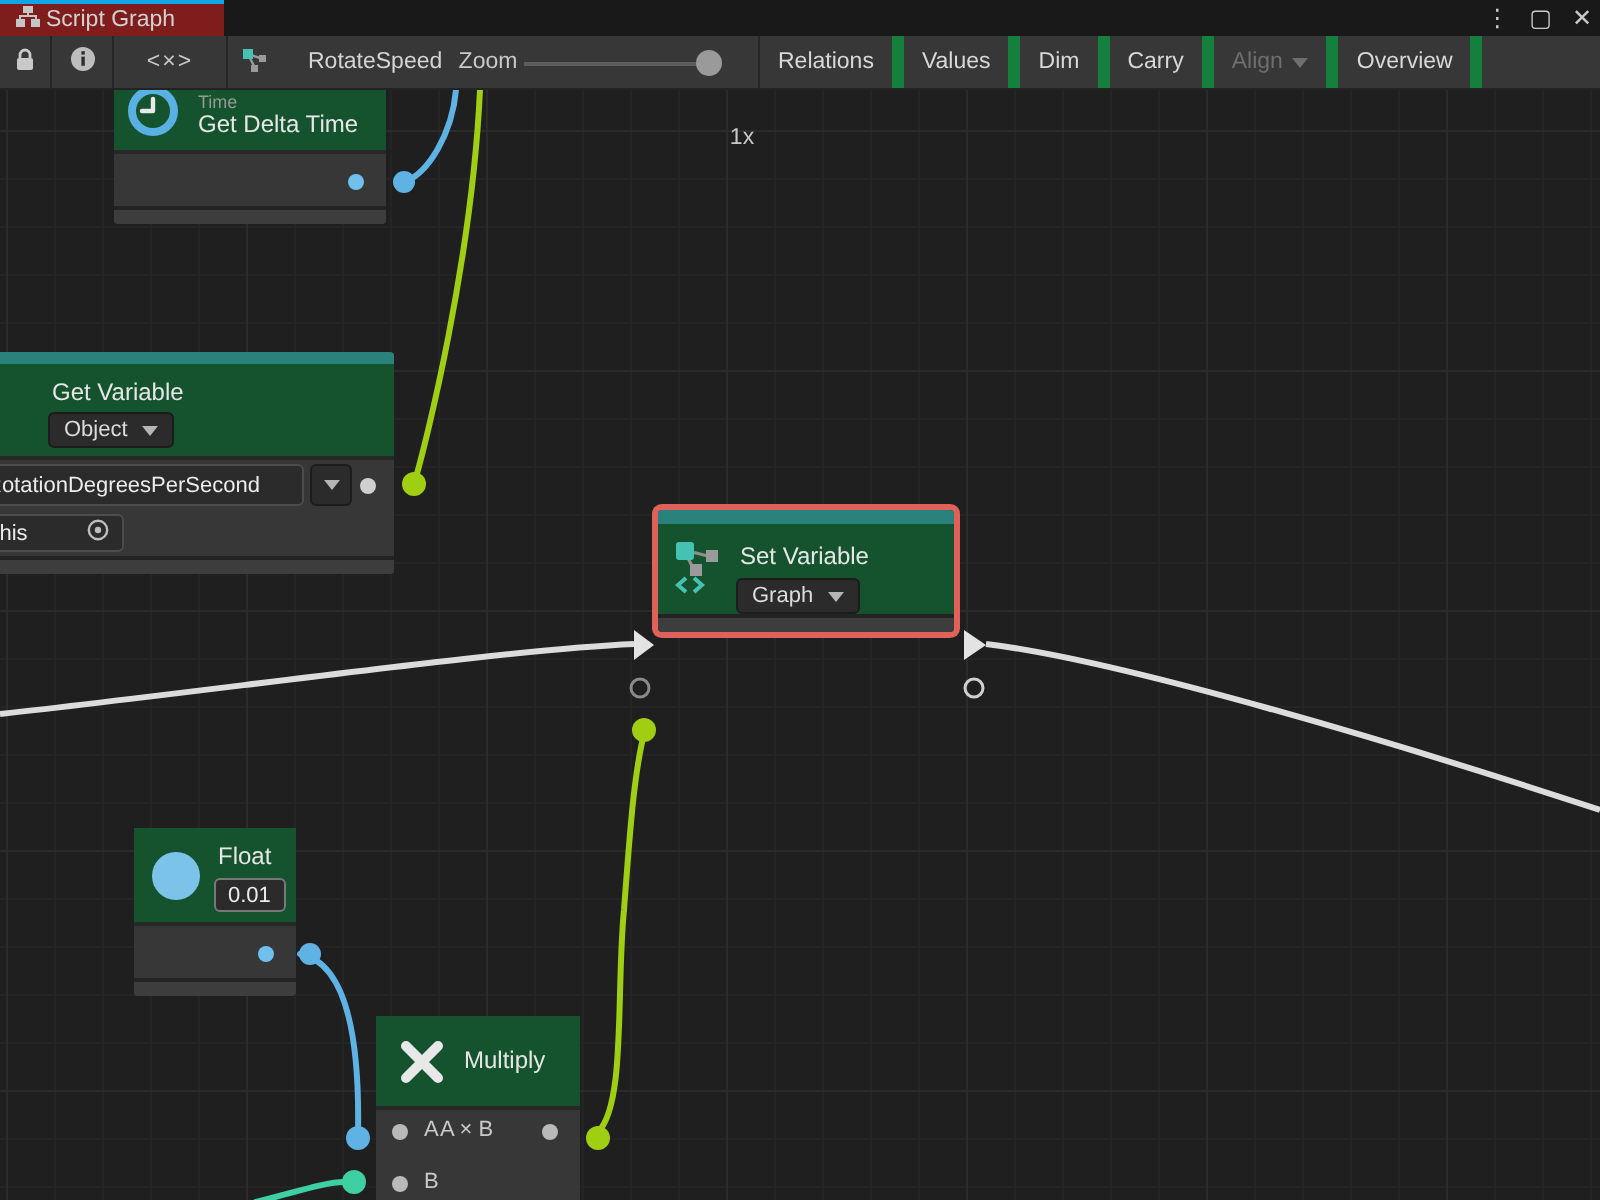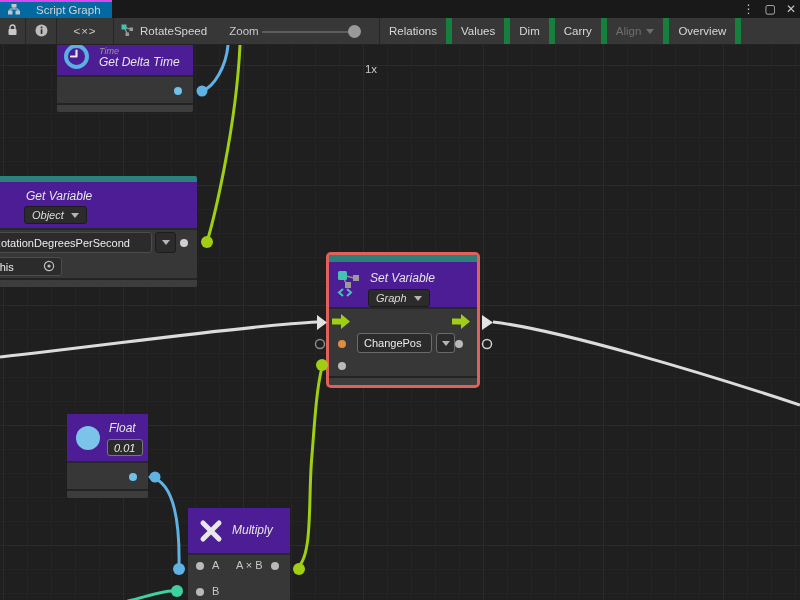--- a/index.html
+++ b/index.html
@@ -2,22 +2,22 @@
 <html><head>
 <meta charset="utf-8">
 <style>
   * { margin:0; padding:0; box-sizing:border-box; }
   html,body { width:800px; height:600px; overflow:hidden; background:#1f1f1f;
     font-family:"Liberation Sans", sans-serif; }
   .window { position:relative; width:800px; height:600px; background:#1f1f1f; }
 
   
   .tabbar { position:absolute; left:0; top:0; width:800px; height:18px; background:#191919; z-index:30; }
-  .tab { position:absolute; left:0; top:0; height:18px; width:112px; background:#0369a1;
-    border-top:2px solid #d946ef; display:flex; align-items:center; gap:16px; padding:0 8px;
+  .tab { position:absolute; left:0; top:0; height:18px; width:112px; background:#7f1d1d;
+    border-top:2px solid #0ea5e9; display:flex; align-items:center; gap:3px; padding:0 8px;
     color:#d2d2d2; font-size:11.5px; }
   .win-controls { position:absolute; right:4px; top:0; height:18px; display:flex; align-items:center;
     gap:10px; color:#c8c8c8; font-size:12px; }
   .win-controls span { cursor:default; line-height:18px; }
 
   
   .toolbar { position:absolute; left:0; top:18px; width:800px; height:27px; background:#373737;
     border-bottom:1px solid #232323; z-index:30; color:#d4d4d4; font-size:11.5px; }
   .tb { position:absolute; top:0; height:26px; display:flex; align-items:center; justify-content:center; }
   .tb-btn { border-right:1px solid #262626; cursor:default; }
@@ -42,21 +42,21 @@
       linear-gradient(to bottom, #242424 1px, transparent 1px);
     background-size:120px 120px, 120px 120px, 24px 24px, 24px 24px;
     background-position:3px 0, 0 20px, 3px 0, 0 20px; }
   svg.layer { position:absolute; left:0; top:0; width:800px; height:555px; pointer-events:none; }
   .wires { z-index:1; } .over { z-index:6; }
 
   
   .node { position:absolute; background:#383838; border-radius:2px; z-index:3; }
   .node.selected { box-shadow:0 0 0 3px #e0615a; }
   .strip { height:6px; background:#2a827c; border-radius:2px 2px 0 0; }
-  .nhead { background:#4c1d95; position:relative;font-style:italic; }
+  .nhead { background:#14532d; position:relative; }
   .nbody { background:#373737; border-top:2px solid #282828; position:relative; }
   .nfoot { height:9px; background:#3d3d3d; border-top:2px solid #232323; border-radius:0 0 2px 2px; }
   .ntitle { color:#e6e6e6; font-size:12px; }
   .ncat { color:#979797; font-size:9px; }
   .plabel { color:#c9c9c9; font-size:11px; position:absolute; }
   .port { position:absolute; width:8px; height:8px; border-radius:50%; background:#b9b9b9; }
   .port.blue { background:#6fc0ed; } .port.orange { background:#e08b3f; }
   .dd { position:absolute; background:#2b2b2b; border:1px solid #1c1c1c; border-radius:3px;
     color:#dcdcdc; font-size:11px; display:flex; align-items:center; gap:7px; padding:0 7px; height:18px; }
   .fieldbox { position:absolute; background:#2b2b2b; border:1px solid #5f5f5f; border-radius:3px;
@@ -105,21 +105,21 @@
         <svg width="13" height="13" viewBox="0 0 13 13">
             <circle cx="6.5" cy="6.5" r="6" fill="#bdbdbd"></circle>
         <rect x="5.7" y="2.6" width="1.7" height="1.7" fill="#2e2e2e"></rect>
             <rect x="5.7" y="5.3" width="1.7" height="4.6" fill="#2e2e2e"></rect>
           </svg>
       </span>
     </div>
     <div class="tb tb-btn" style="left:57px;width:57px;color:#c9c9c9;letter-spacing:1px;">
       <span>&lt;×&gt;</span>
     </div>
-    <div class="tb" style="left:120px;width:95px;justify-content:flex-start;gap:6px;">
+    <div class="tb" style="left:120px;width:95px;justify-content:flex-start;gap:20px;">
       <span>
         <svg width="14" height="14" viewBox="0 0 14 14">
             <path d="M4 4l6 2M4 4l3 6" stroke="#9a9a9a" stroke-width="1.2"></path>
         <rect x="1.5" y="1.5" width="5" height="5" fill="#46c2b4"></rect>
             <rect x="9.5" y="4.5" width="3.5" height="3.5" fill="#9a9a9a"></rect>
         <rect x="5.5" y="9.5" width="3.5" height="3.5" fill="#9a9a9a"></rect>
           </svg>
       </span>
       <span>RotateSpeed</span>
     </div>
@@ -225,41 +225,20 @@
           <rect x="9" y="13" width="6" height="6" fill="#9a9a9a"></rect>
           <path d="M7 20l-4 3.5 4 3.5M11 20l4 3.5-4 3.5" fill="none" stroke="#46c2b4" stroke-width="2"></path>
             </svg>
         </span>
         <span class="ntitle" style="position:absolute;left:41px;top:9px;">Set Variable</span>
         <div class="dd" style="left:39px;top:27px;">
           <span>Graph</span>
             <span class="caret-down"></span>
         </div>
       </div>
-      <div class="nbody" style="height:69px;">
-        <span class="flow-arrow" style="left:3px;top:5px;">
-          <svg width="18" height="15" viewBox="0 0 18 15">
-              <path d="M0,4.5h9V0l9,7.5L9,15v-4.5H0z" fill="#9fce13"></path>
-            </svg>
-        </span>
-        <span class="flow-arrow" style="left:123px;top:5px;">
-          <svg width="18" height="15" viewBox="0 0 18 15">
-              <path d="M0,4.5h9V0l9,7.5L9,15v-4.5H0z" fill="#9fce13"></path>
-            </svg>
-        </span>
-        <span class="port orange" style="left:9px;top:31px;"></span>
-        <div class="fieldbox" style="left:28px;top:24px;width:75px;height:20px;border-color:#6a6a6a;">
-          <span>ChangePos</span>
-        </div>
-        <div class="sqbtn" style="left:107px;top:24px;width:19px;height:20px;border-color:#6a6a6a;">
-          <span class="caret-down"></span>
-        </div>
-        <span class="port" style="left:126px;top:31px;"></span>
-        <span class="port" style="left:9px;top:53px;"></span>
-      </div>
       <div class="nfoot"></div>
     </div>
 
     <div class="node" style="left:67px;top:369px;width:81px;">
       <div class="nhead" style="height:47px;">
         <span style="position:absolute;left:8px;top:11px;">
           <svg width="26" height="26" viewBox="0 0 26 26">
               <circle cx="13" cy="13" r="12" fill="#7cc3ea"></circle>
             </svg>
         </span>
@@ -279,21 +258,21 @@
         <span style="position:absolute;left:8px;top:8px;">
           <svg width="30" height="30" viewBox="0 0 30 30">
               <path d="M7 7l16 16M23 7L7 23" stroke="#e8e8e8" stroke-width="5" stroke-linecap="round"></path>
             </svg>
         </span>
         <span class="ntitle" style="position:absolute;left:44px;top:15px;">Multiply</span>
       </div>
       <div class="nbody" style="height:50px;">
         <span class="port" style="left:8px;top:7px;"></span>
         <span class="plabel" style="left:24px;top:4px;">A</span>
-        <span class="plabel" style="left:48px;top:4px;">A × B</span>
+        <span class="plabel" style="left:32px;top:4px;">A × B</span>
         <span class="port" style="left:83px;top:7px;"></span>
         <span class="port" style="left:8px;top:33px;"></span>
         <span class="plabel" style="left:24px;top:30px;">B</span>
       </div>
     </div>
 
     <svg class="layer over">
       <polygon points="317,270 327,277.5 317,285" fill="#e3e3e3"></polygon>
       <polygon points="482,270 493,277.5 482,285" fill="#e3e3e3"></polygon>
       <circle cx="320" cy="299" r="4.5" fill="none" stroke="#8a8a8a" stroke-width="1.5"></circle>

